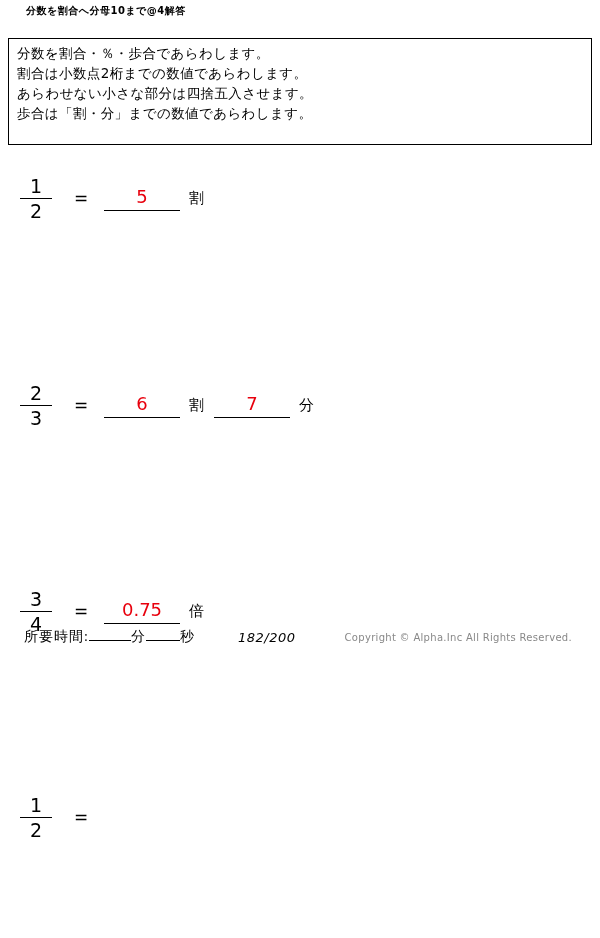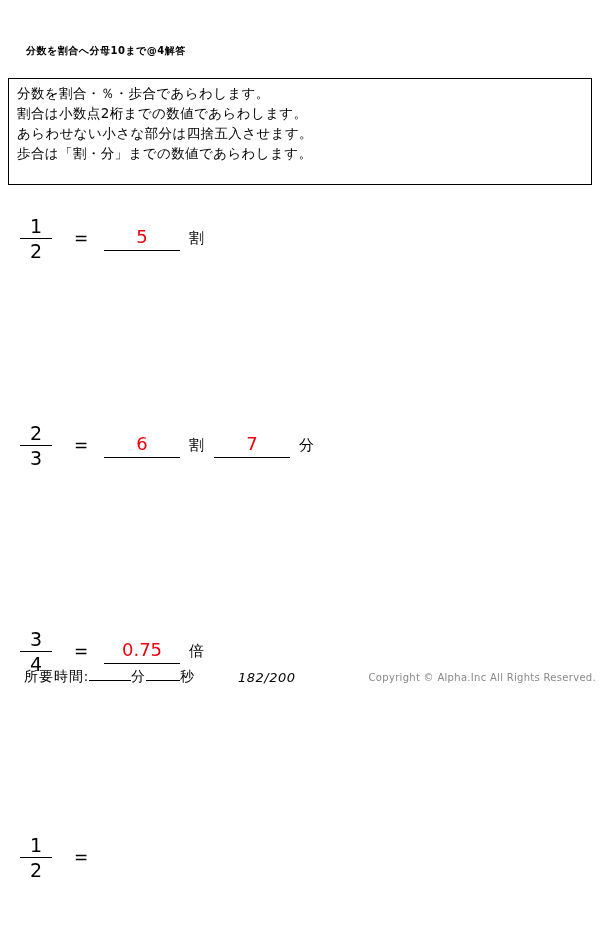--- a/index.html
+++ b/index.html
@@ -13,21 +13,20 @@
     font-family: "Liberation Serif", serif;
     color: #000000;
     position: relative;
     overflow: hidden;
   }
   .page {
     position: relative;
     width: 600px;
     height: 668px;
     box-sizing: border-box;
-    margin-top: 40px;
   }
 
   
   .doc-title {
     position: absolute;
     left: 26px;
     top: 4px;
     font-family: "DejaVu Sans", sans-serif;
     font-size: 10px;
     font-weight: bold;
@@ -143,21 +142,21 @@
     position: absolute;
     left: 238px;
     top: 2px;
     font-family: "DejaVu Sans", sans-serif;
     font-size: 13px;
     letter-spacing: 0.5px;
     font-style: italic;
   }
   .copyright {
     position: absolute;
-    right: 4px;
+    right: 28px;
     top: 4px;
     font-family: "DejaVu Sans", sans-serif;
     font-size: 10px;
     color: #888888;
     letter-spacing: 0.3px;
     white-space: nowrap;
   }
 </style>
 </head>
 <body>

